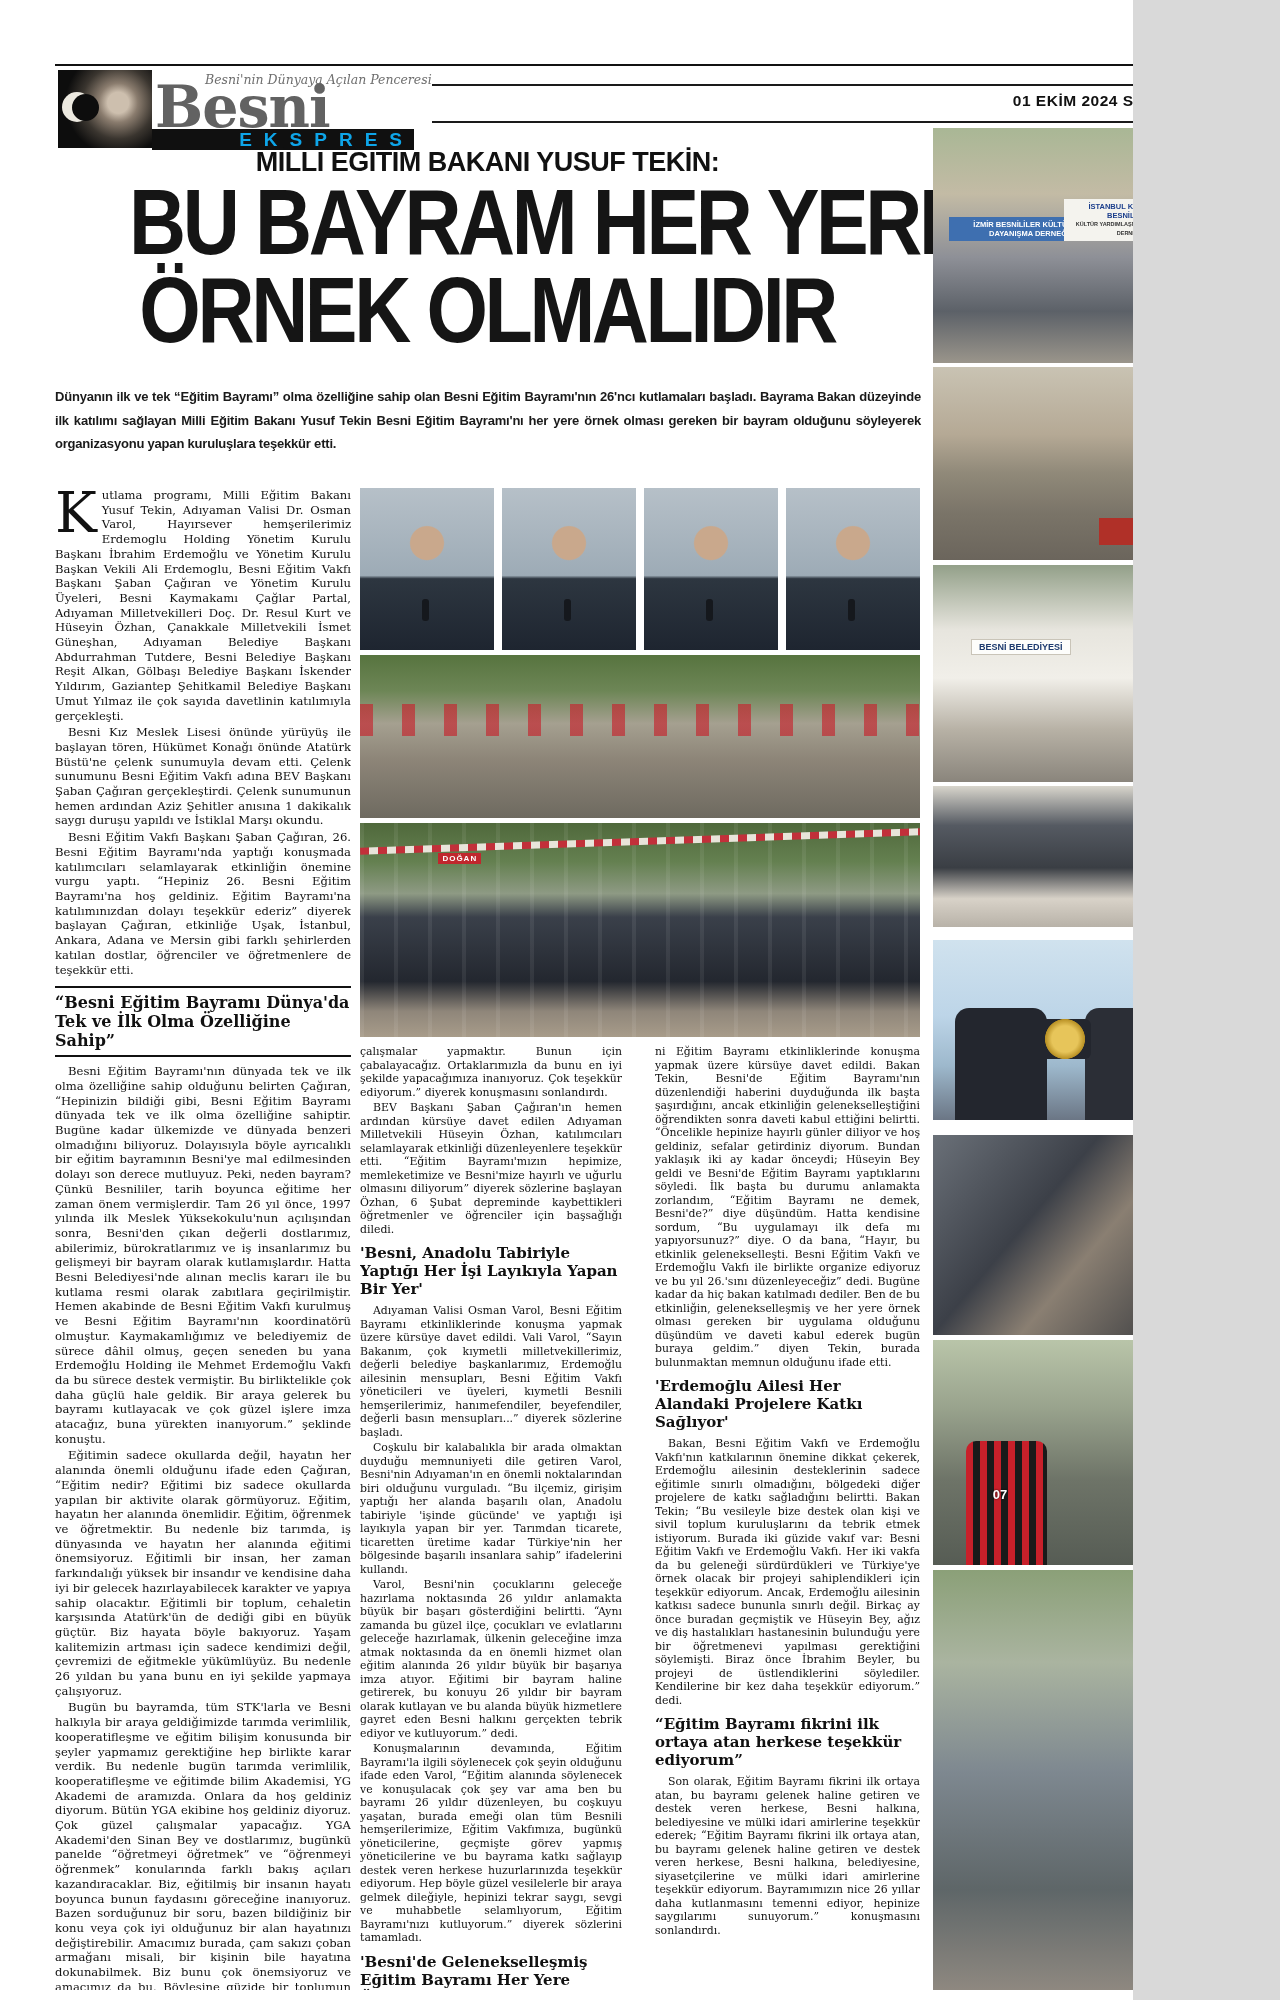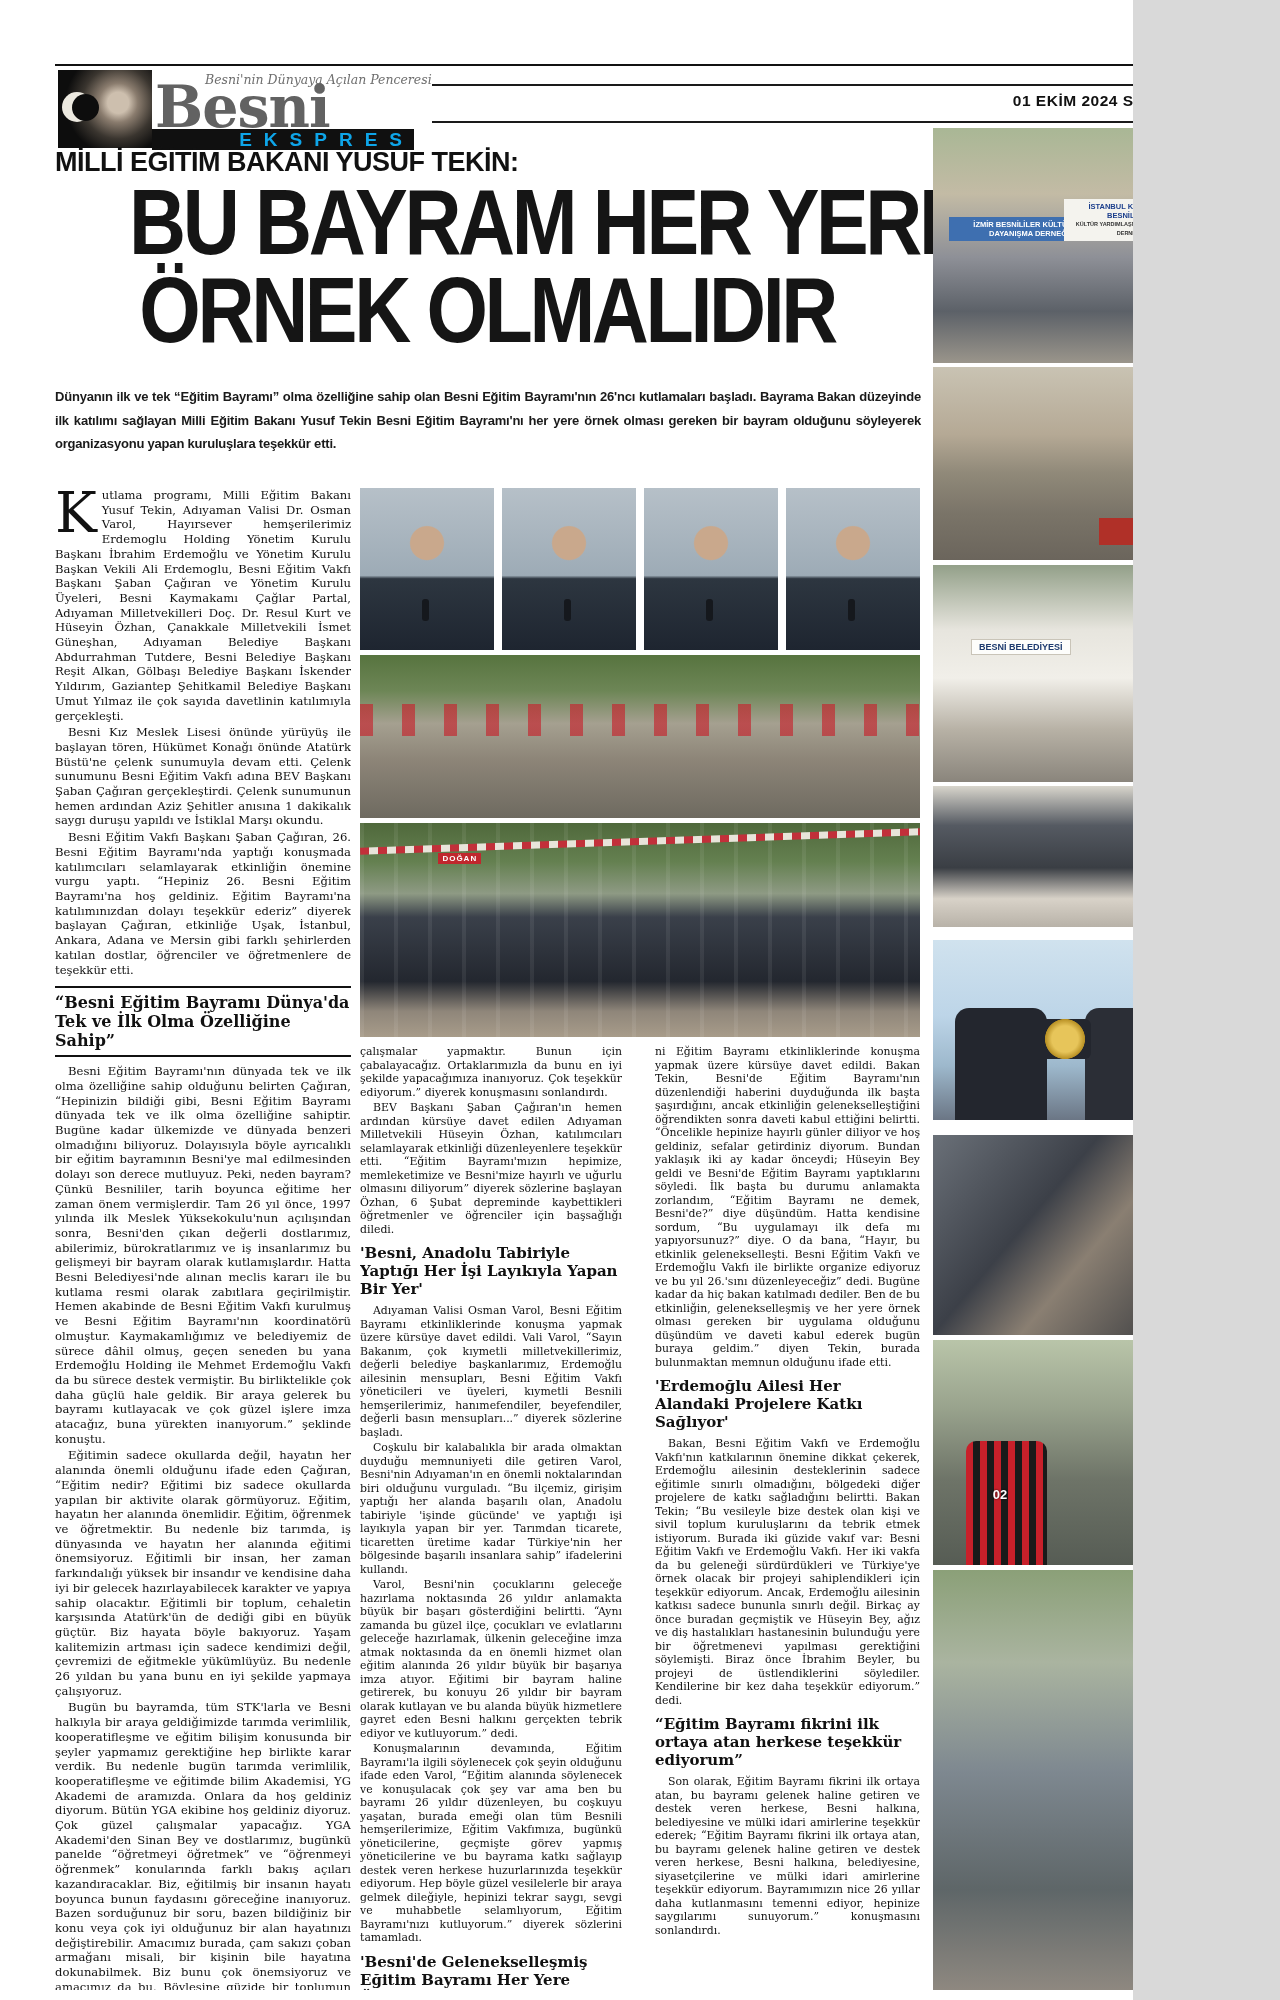--- a/index.html
+++ b/index.html
@@ -20,21 +20,21 @@
            text-align:right;line-height:21px;}
   .hdr-rule{height:2px;background:#1a1a1a;}
   .hdr-rule.r1{left:432px;top:84px;width:778px;}
   .hdr-rule.r2{left:432px;top:121px;width:778px;}
   .date{left:860px;top:92px;width:300px;text-align:right;font-family:"Liberation Sans",sans-serif;
         font-weight:bold;font-size:15.5px;letter-spacing:.5px;}
   .pagenum{left:1172px;top:86px;width:36px;height:33px;background:#161616;color:#fff;text-align:center;
            font-family:"DejaVu Serif",serif;font-weight:bold;font-size:20px;line-height:33px;}
 
   
-  .kicker{left:55px;top:147px;width:865px;text-align:left;font-family:"Liberation Sans",sans-serif;
+  .kicker{left:55px;top:147px;width:865px;text-align:center;font-family:"Liberation Sans",sans-serif;
           font-weight:bold;font-size:27px;letter-spacing:-.5px;}
   .hl{left:55px;width:865px;text-align:center;white-space:nowrap;}
   .hl .in{display:inline-block;font-family:"Liberation Sans",sans-serif;font-weight:bold;font-size:93px;
           line-height:88px;letter-spacing:-4px;transform:scaleX(.85);transform-origin:50% 50%;color:#151515;}
   .hl1{top:178px;} .hl2{top:266px;}
   .lead{left:55px;top:372px;width:866px;font-family:"Liberation Sans",sans-serif;font-weight:bold;
         font-size:13px;line-height:23.5px;text-align:justify;letter-spacing:-.2px;color:#1a1a1a;}
 
   
   .col{overflow:hidden;text-align:justify;}
@@ -179,17 +179,17 @@
   </div>
   <div class="abs ph ph-seated" style="left:933px;top:786px;width:272px;height:141px;"></div>
   <div class="abs ph ph-plaque" style="left:933px;top:940px;width:272px;height:180px;">
     <div class="suitL"></div>
     <div class="suitR"></div>
     <div class="plate"></div>
   </div>
   <div class="abs ph ph-closeup" style="left:933px;top:1135px;width:272px;height:200px;"></div>
   <div class="abs ph ph-jersey" style="left:933px;top:1340px;width:272px;height:225px;">
     <div class="jersey"></div>
-    <span class="ov jnum">02</span>
+    <span class="ov jnum">07</span>
   </div>
   <div class="abs ph ph-final" style="left:933px;top:1570px;width:272px;height:420px;"></div>
 
 </div>
 
 </body></html>

